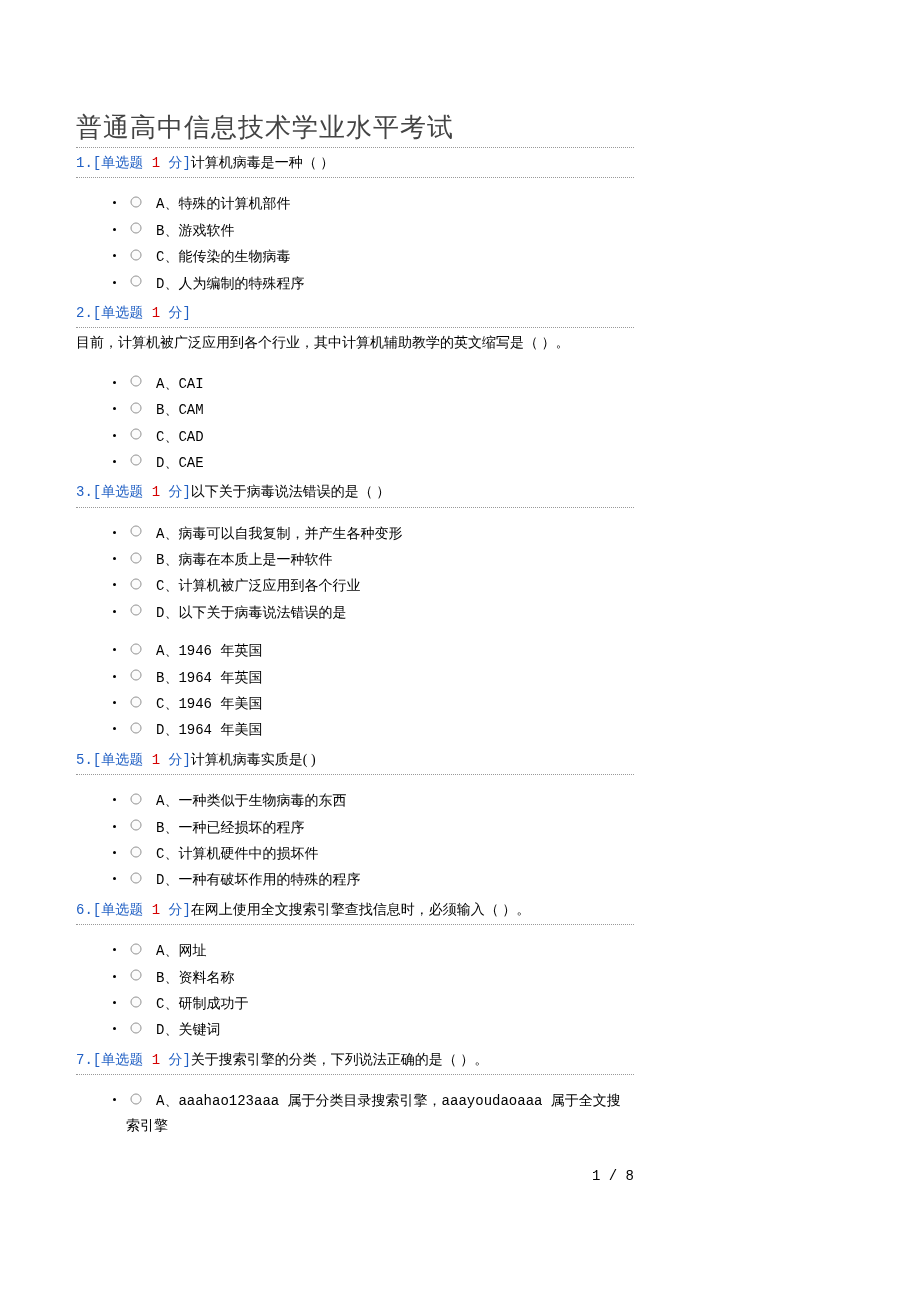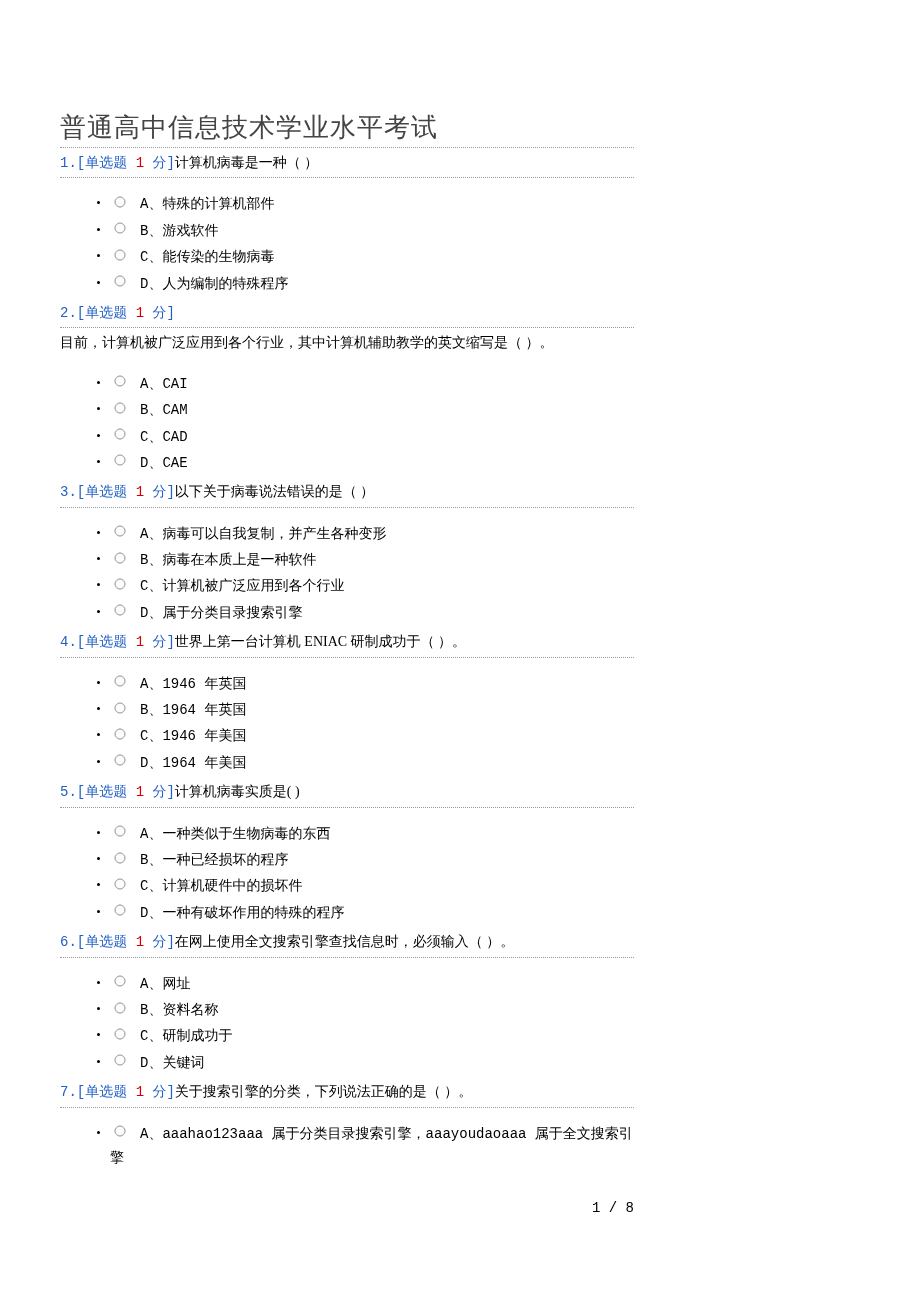--- a/index.html
+++ b/index.html
@@ -5,21 +5,21 @@
   body {
     margin: 0;
     padding: 0;
     background: #fff;
     font-family: SimSun, "宋体", serif;
     font-size: 14px;
     color: #000;
     width: 920px;
   }
   .page {
-    padding: 110px 110px 40px 60px;
+    padding: 110px 110px 40px 76px;
     box-sizing: border-box;
     width: 744px;
   }
   .title {
     font-family: SimSun, "宋体", serif;
     font-size: 26px;
     color: #444;
     border-bottom: 1px dotted #999;
     padding-bottom: 2px;
     font-weight: normal;
@@ -151,25 +151,24 @@
               <circle cx="6" cy="6" r="5" fill="#fcfcfc" stroke="#888" stroke-width="1"></circle>
               <circle cx="6" cy="6" r="5" fill="none" stroke="#ccc" stroke-width="0.5"></circle>
             </svg></span><span class="opt-text">B、病毒在本质上是一种软件</span></li>
         <li><span class="radio"><svg width="12" height="12" viewBox="0 0 12 12">
               <circle cx="6" cy="6" r="5" fill="#fcfcfc" stroke="#888" stroke-width="1"></circle>
               <circle cx="6" cy="6" r="5" fill="none" stroke="#ccc" stroke-width="0.5"></circle>
             </svg></span><span class="opt-text">C、计算机被广泛应用到各个行业</span></li>
         <li><span class="radio"><svg width="12" height="12" viewBox="0 0 12 12">
               <circle cx="6" cy="6" r="5" fill="#fcfcfc" stroke="#888" stroke-width="1"></circle>
               <circle cx="6" cy="6" r="5" fill="none" stroke="#ccc" stroke-width="0.5"></circle>
-            </svg></span><span class="opt-text">D、属于分类目录搜索引擎</span></li>
-      </ul>
-    </div>
-    <div class="question">
-      <div class="q-header"><span class="q-num">4.</span><span class="q-num">[</span><span class="q-num">单选题 </span><span class="q-points">1</span><span class="q-num"> 分]</span><span class="q-stem">世界上第一台计算机 ENIAC 研制成功于（ ）。</span></div>
+            </svg></span><span class="opt-text">D、以下关于病毒说法错误的是</span></li>
+      </ul>
+    </div>
+    <div class="question">
       <ul class="options">
         <li><span class="radio"><svg width="12" height="12" viewBox="0 0 12 12">
               <circle cx="6" cy="6" r="5" fill="#fcfcfc" stroke="#888" stroke-width="1"></circle>
               <circle cx="6" cy="6" r="5" fill="none" stroke="#ccc" stroke-width="0.5"></circle>
             </svg></span><span class="opt-text">A、1946 年英国</span></li>
         <li><span class="radio"><svg width="12" height="12" viewBox="0 0 12 12">
               <circle cx="6" cy="6" r="5" fill="#fcfcfc" stroke="#888" stroke-width="1"></circle>
               <circle cx="6" cy="6" r="5" fill="none" stroke="#ccc" stroke-width="0.5"></circle>
             </svg></span><span class="opt-text">B、1964 年英国</span></li>
         <li><span class="radio"><svg width="12" height="12" viewBox="0 0 12 12">

